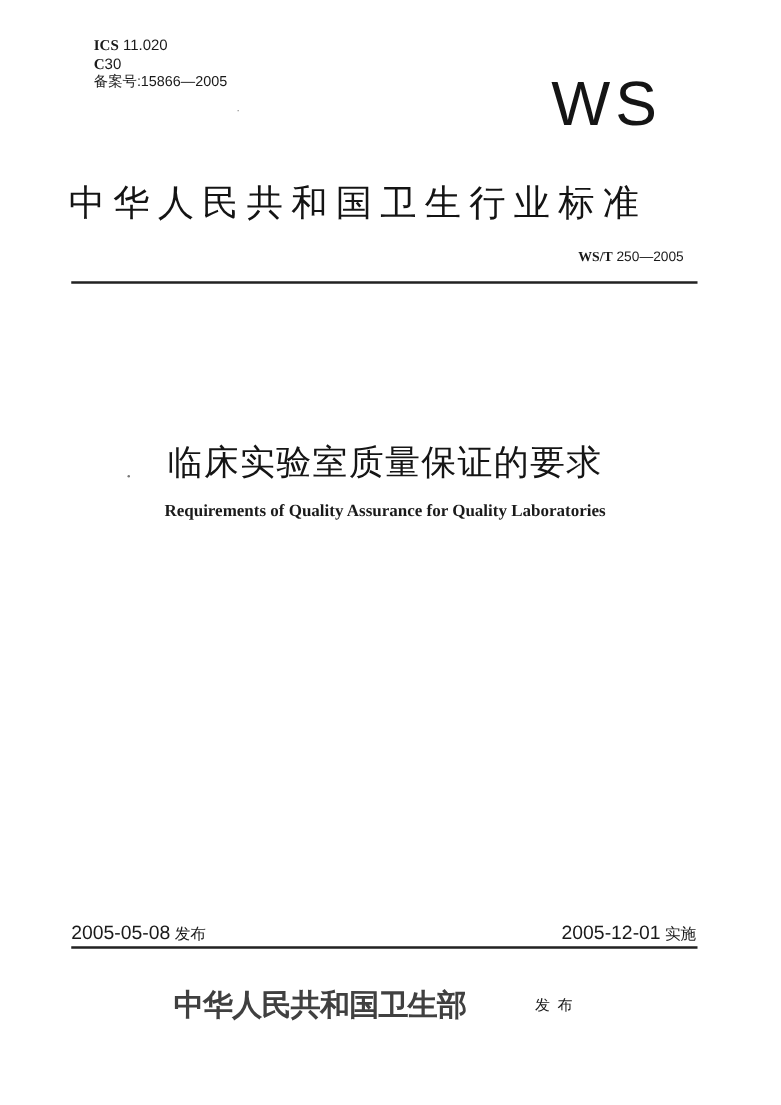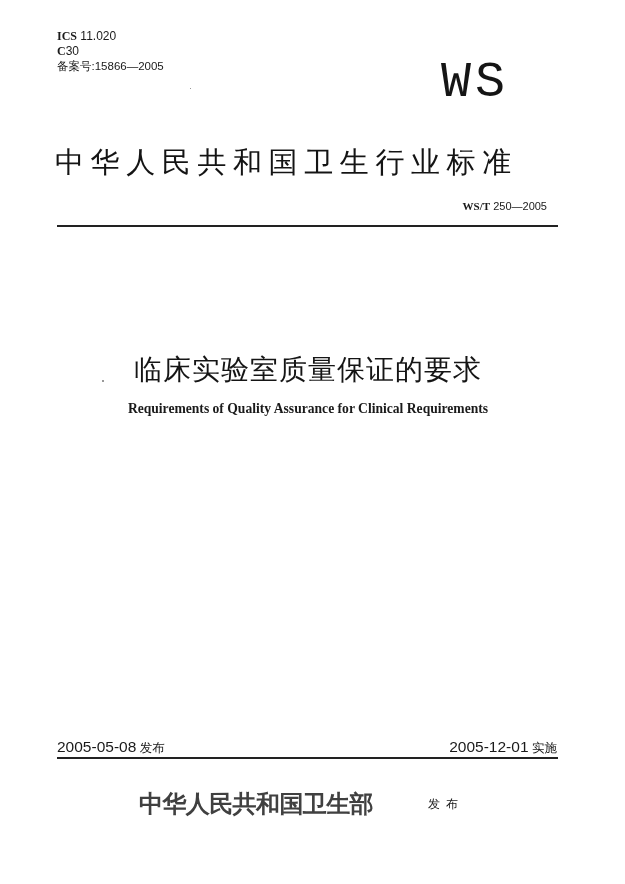--- a/index.html
+++ b/index.html
@@ -2,27 +2,27 @@
 <html><head>
 <meta charset="utf-8">
 <style>
   html, body { margin: 0; padding: 0; }
   body {
     width: 625px; height: 884px; background: #ffffff; position: relative;
     overflow: hidden; color: #1a1a1a;
     font-family: "Liberation Sans", sans-serif;
   }
   .abs { position: absolute; white-space: nowrap; }
-  .meta { left: 57px; font-size: 12px; line-height: 15px; text-align: center; }
+  .meta { left: 75px; font-size: 12px; line-height: 15px; text-align: center; }
   .meta .b { font-family: "Liberation Serif", serif; font-weight: bold; }
   #meta-ics { top: 29px; }
   #meta-cls { top: 44px; }
   #meta-rec { top: 59px; font-size: 11.5px; }
   #ws-logo {
-    left: 441px; top: 58px; font-family: Liberation Mono, monospace;
+    left: 441px; top: 58px; font-family: Liberation Sans, sans-serif;
     font-size: 50px; line-height: 50px; letter-spacing: 4px; color: #151515;
   }
   #industry-title {
     left: 55px; top: 140px; width: 506px; font-family: "DejaVu Serif", serif;
     font-weight: normal; font-size: 29px; line-height: 44px; letter-spacing: 6.6px;
     color: #141414;
   }
   #std-number {
     right: 78px; top: 197px; font-size: 11px; line-height: 18px;
   }
@@ -66,21 +66,21 @@
 
 <div class="abs" id="industry-title">中华人民共和国卫生行业标准</div>
 
 <div class="abs" id="std-number">
   <span class="b">WS/T</span><span> 250—2005</span>
 </div>
 
 <div class="rule" id="rule-top"></div>
 
 <div class="abs" id="cn-title">临床实验室质量保证的要求</div>
-<div class="abs" id="en-title">Requirements of Quality Assurance for Clinical Requirements</div>
+<div class="abs" id="en-title">Requirements of Quality Assurance for Quality Laboratories</div>
 
 <div class="abs date" id="issue-date">
   <span>2005-05-08</span><span class="cn"> 发布</span>
 </div>
 <div class="abs date" id="impl-date">
   <span>2005-12-01</span><span class="cn"> 实施</span>
 </div>
 
 <div class="rule" id="rule-bottom"></div>
 

